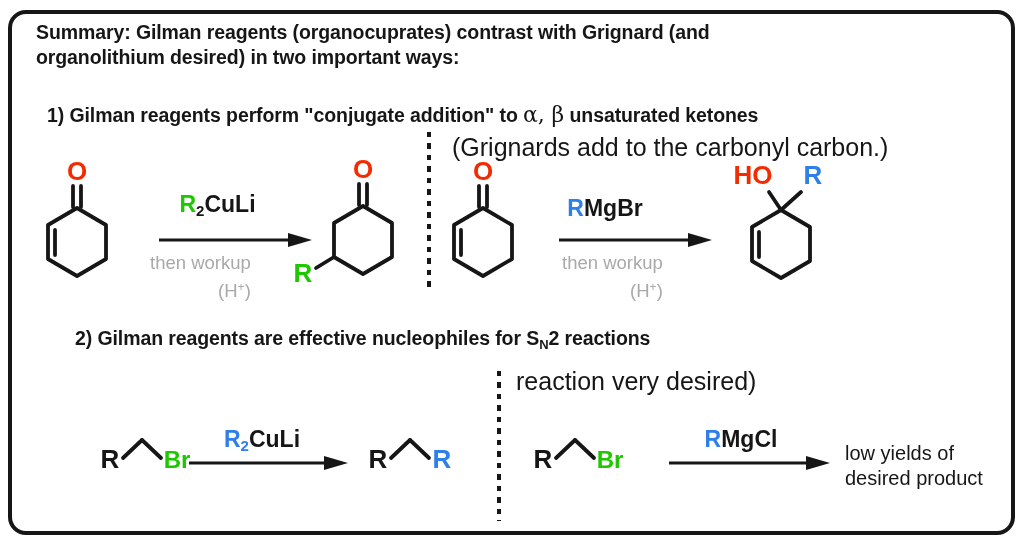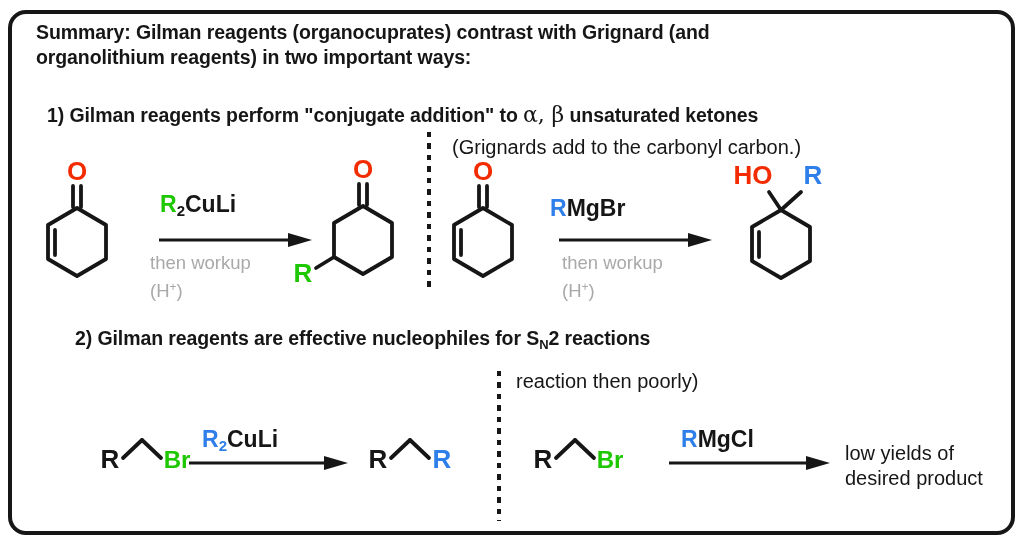--- a/index.html
+++ b/index.html
@@ -8,44 +8,44 @@
   html,body{margin:0;padding:0;background:#ffffff;}
   body{width:1024px;height:544px;overflow:hidden;
        font-family:"Liberation Sans", sans-serif;color:var(--ink);}
   .canvas{position:relative;width:1024px;height:473px;background:#ffffff;}
   .abs{position:absolute;}
   .frame{left:8px;top:10px;width:999px;height:517px;border:4px solid var(--ink);border-radius:18px;}
   .title{left:36px;top:20px;width:860px;font-size:19.5px;font-weight:bold;line-height:25px;letter-spacing:-0.1px;}
   .heading{font-size:19.5px;font-weight:bold;letter-spacing:-0.1px;}
   .heading .greek{font-family:"DejaVu Serif", serif;font-weight:normal;font-size:22px;}
   .heading sub{font-size:13px;vertical-align:-4px;}
-  .note{font-size:20px;line-height:25px;}
-  .formula{font-size:23px;font-weight:bold;text-align:left;white-space:nowrap;}
+  .note{font-size:25px;line-height:25px;}
+  .formula{font-size:23px;font-weight:bold;text-align:center;white-space:nowrap;}
   .formula sub{font-size:15px;vertical-align:-4px;}
-  .workup{color:var(--gray);font-size:18.5px;line-height:24px;}
+  .workup{color:var(--gray);font-size:18.5px;line-height:24px;text-align:right;}
   .workup sup{font-size:12px;vertical-align:6px;}
   .result{font-size:20px;line-height:25px;}
   .divider{width:4px;background:repeating-linear-gradient(to bottom, var(--ink) 0 5.5px, transparent 5.5px 11.5px);}
   .c-red{color:var(--red);} .c-green{color:var(--green);} .c-blue{color:var(--blue);} .c-ink{color:var(--ink);}
   svg .bond{stroke:var(--ink);stroke-width:3.8;fill:none;stroke-linecap:round;stroke-linejoin:round;}
   svg .arrowline{stroke:var(--ink);stroke-width:3;}
   svg .arrowhead{fill:var(--ink);}
   svg text{font-family:"Liberation Sans", sans-serif;font-weight:bold;font-size:26px;fill:currentColor;}
   svg text.small{font-size:24px;}
 </style>
 </head>
 <body>
 
 <div class="canvas">
 
   <div class="abs frame"></div>
 
   <div class="abs title">
     <div>Summary: Gilman reagents (organocuprates) contrast with Grignard (and</div>
-    <div>organolithium reagents) in two important ways:</div>
+    <div>organolithium desired) in two important ways:</div>
   </div>
 
   <div class="abs heading" style="left:47px;top:102px;"><span>1) Gilman reagents perform "conjugate addition" to </span><span class="greek">α, β</span><span> unsaturated ketones</span></div>
 
   <svg class="abs" style="left:26px;top:154px;" width="95" height="140" viewBox="0 0 95 140">
     <text x="51" y="26" text-anchor="middle" class="c-red">O</text>
     <line class="bond" x1="47" y1="32" x2="47" y2="53"></line>
     <line class="bond" x1="55" y1="32" x2="55" y2="53"></line>
     <polygon class="bond" points="51,54 80,71 80,105 51,122 22,105 22,71"></polygon>
     <line class="bond" x1="29" y1="76" x2="29" y2="101"></line>
@@ -103,21 +103,21 @@
     <line class="bond" x1="68" y1="54" x2="88" y2="36"></line>
     <polygon class="bond" points="68,54 97,71 97,105 68,122 39,105 39,71"></polygon>
     <line class="bond" x1="46" y1="76" x2="46" y2="101"></line>
   </svg>
 
   <div class="abs heading" style="left:47px;top:327px;margin-left:28px;"><span>2) Gilman reagents are effective nucleophiles for S</span><sub>N</sub><span>2 reactions</span></div>
 
   <div class="abs divider" style="left:497px;top:371px;height:150px;"></div>
 
   <div class="abs note" style="left:516px;top:369px;">
-    <div>reaction then poorly)</div>
+    <div>reaction very desired)</div>
   </div>
 
   <svg class="abs" style="left:98px;top:424px;" width="100" height="52" viewBox="0 0 100 52">
     <text x="12" y="44" text-anchor="middle" class="c-ink">R</text>
     <line class="bond" x1="25" y1="34" x2="44" y2="16"></line>
     <line class="bond" x1="44" y1="16" x2="63" y2="34"></line>
     <text x="79" y="44" text-anchor="middle" class="c-green small">Br</text>
   </svg>
 
   <div class="abs formula" style="left:202px;top:426px;width:120px;"><span class="c-blue">R</span><sub class="c-blue">2</sub><span>CuLi</span></div>

